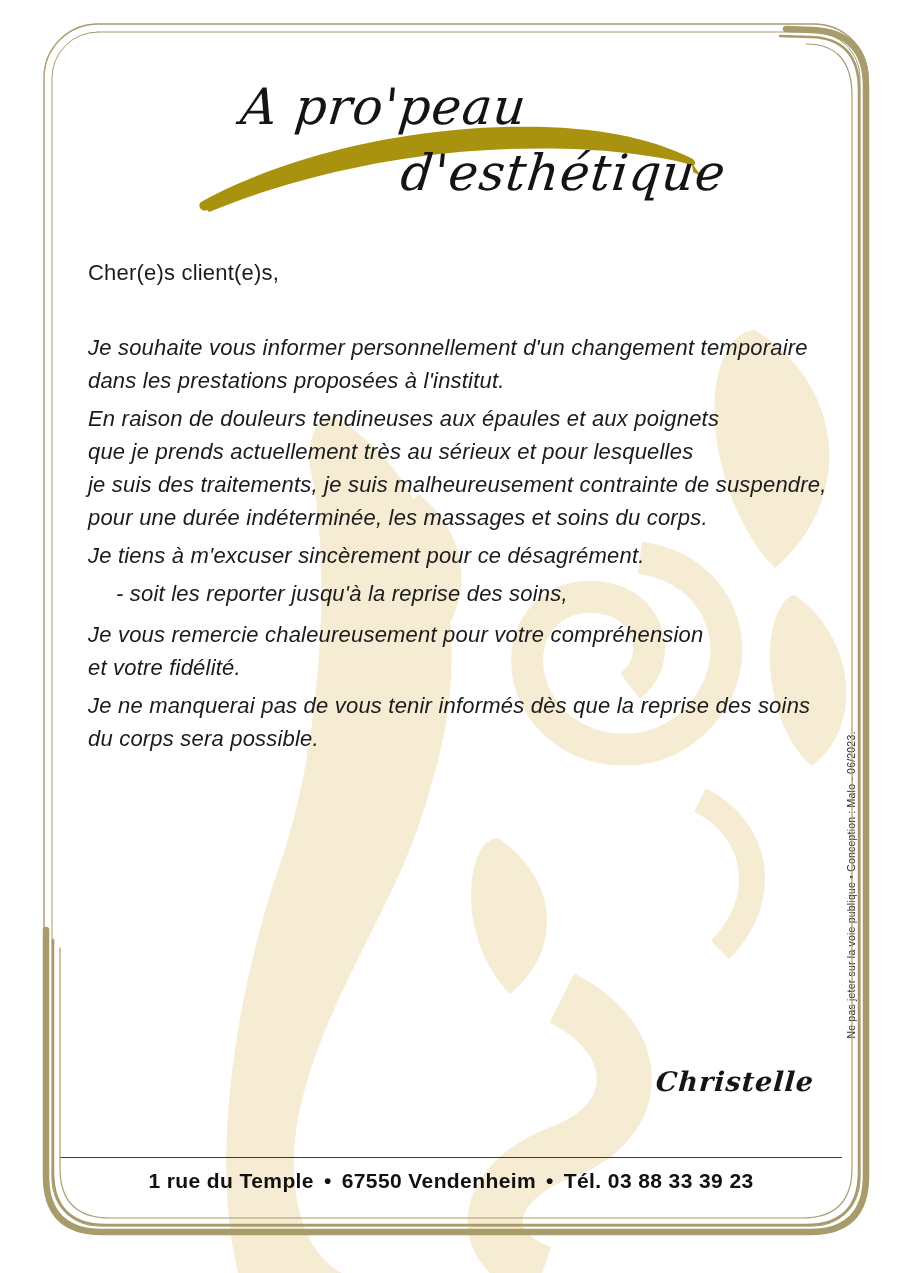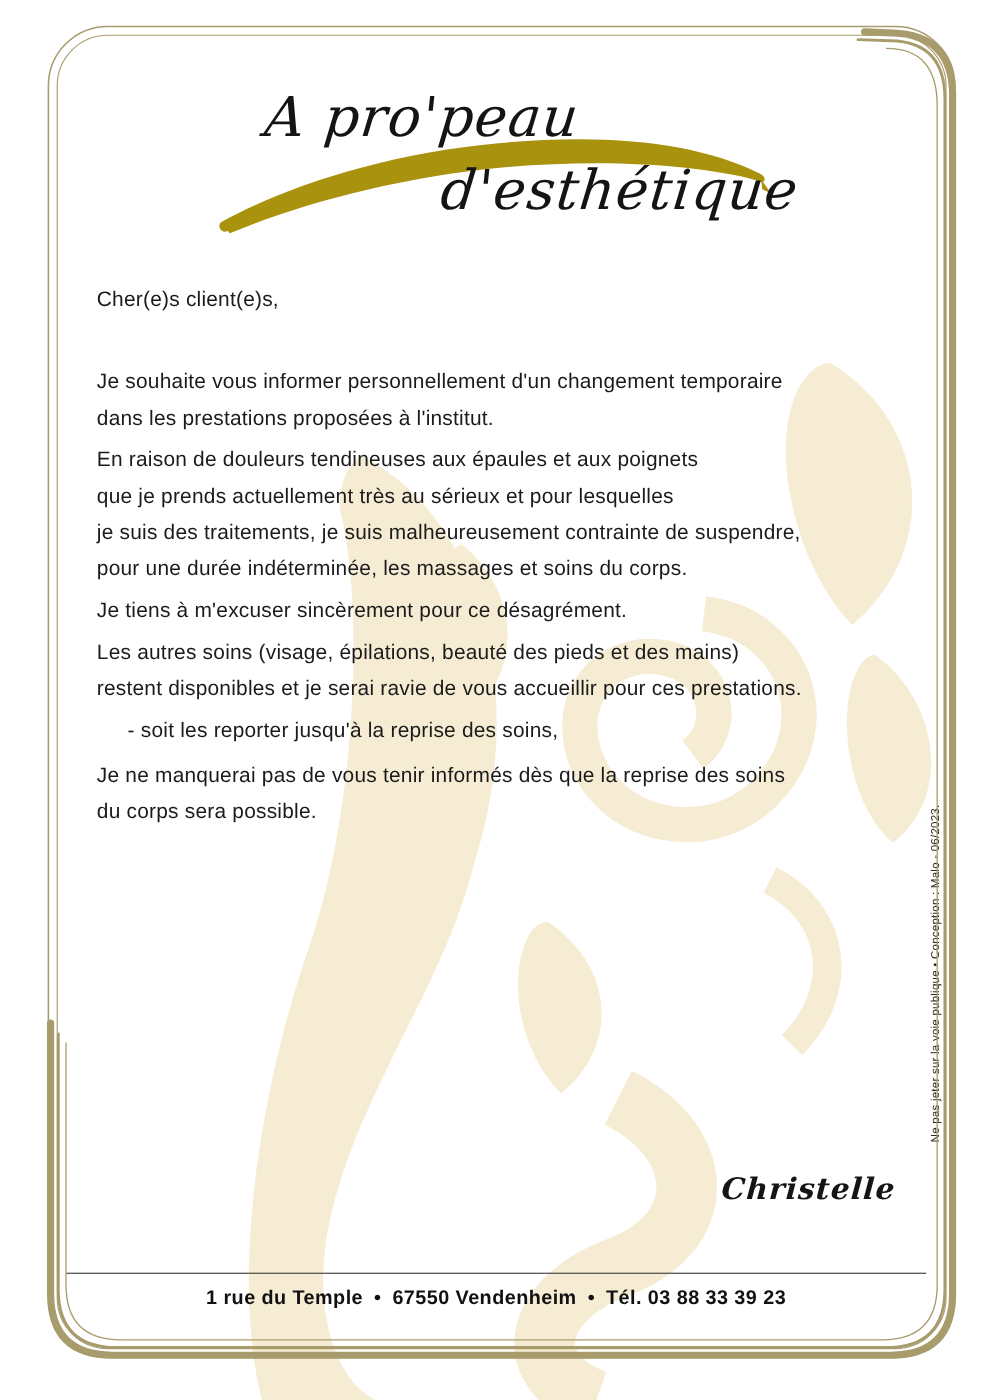--- a/index.html
+++ b/index.html
@@ -24,42 +24,42 @@
     color:#141414;
     letter-spacing:1px;
     transform:skewX(-6deg);
     white-space:nowrap;
   }
   .logo-line1{left:46px;top:2px;font-size:50px;}
   .logo-line2{left:206px;top:68px;font-size:50px;}
   
   .letter{
     position:absolute;left:88px;top:256px;width:770px;
-    font-size:19px;line-height:33px;letter-spacing:.2px;
+    font-size:22px;line-height:33px;letter-spacing:.2px;
     white-space:nowrap;
   }
   .salutation{margin:0 0 42px 0;}
-  .para{margin:0 0 5px 0;}
+  .para{margin:0 0 5px 0;font-style:italic;}
   .para.bullet{margin:0 0 8px 0;padding-left:28px;}
   
   .signature{
     position:absolute;right:86px;top:1066px;
     font-family:"DejaVu Serif","Liberation Serif",serif;
     font-style:italic;font-weight:bold;
     font-size:27px;color:#151515;
     transform:skewX(-4deg);
     letter-spacing:1px;
   }
   
   .footer{
     position:absolute;left:60px;right:58px;top:1157px;
     border-top:1.6px solid #3a3a3a;
     padding-top:11px;
     text-align:center;
-    font-size:18px;font-weight:bold;
+    font-size:21px;font-weight:bold;
     letter-spacing:.4px;
     color:#111;
     white-space:nowrap;
   }
   .footer .sep{padding:0 10px;}
   
   .side-note{
     position:absolute;left:851px;top:885px;
     transform:translate(-50%,-50%) rotate(-90deg);
     transform-origin:center;
@@ -96,22 +96,22 @@
     <div class="logo-line logo-line1">A pro'peau</div>
     <div class="logo-line logo-line2">d'esthétique</div>
   </div>
 
   <div class="letter">
     <p class="salutation">Cher(e)s client(e)s,</p>
     <div>
         <p class="para normal">Je souhaite vous informer personnellement d'un changement temporaire<br>dans les prestations proposées à l'institut.</p>
         <p class="para normal">En raison de douleurs tendineuses aux épaules et aux poignets<br>que je prends actuellement très au sérieux et pour lesquelles<br>je suis des traitements, je suis malheureusement contrainte de suspendre,<br>pour une durée indéterminée, les massages et soins du corps.</p>
         <p class="para normal">Je tiens à m'excuser sincèrement pour ce désagrément.</p>
-        <p class="para normal">Les autres soins (visage, épilations, beauté des pieds et des mains)<br>restent disponibles et je serai ravie de vous accueillir pour ces prestations.</p>
         <p class="para bullet">- soit les reporter jusqu'à la reprise des soins,</p>
+        <p class="para normal">Je vous remercie chaleureusement pour votre compréhension<br>et votre fidélité.</p>
         <p class="para normal">Je ne manquerai pas de vous tenir informés dès que la reprise des soins<br>du corps sera possible.</p>
       </div>
   </div>
 
   <div class="signature">Christelle</div>
 
   <div class="footer">
     <span>1 rue du Temple</span><span class="sep">•</span><span>67550 Vendenheim</span><span class="sep">•</span><span>Tél. 03 88 33 39 23</span>
   </div>
 

